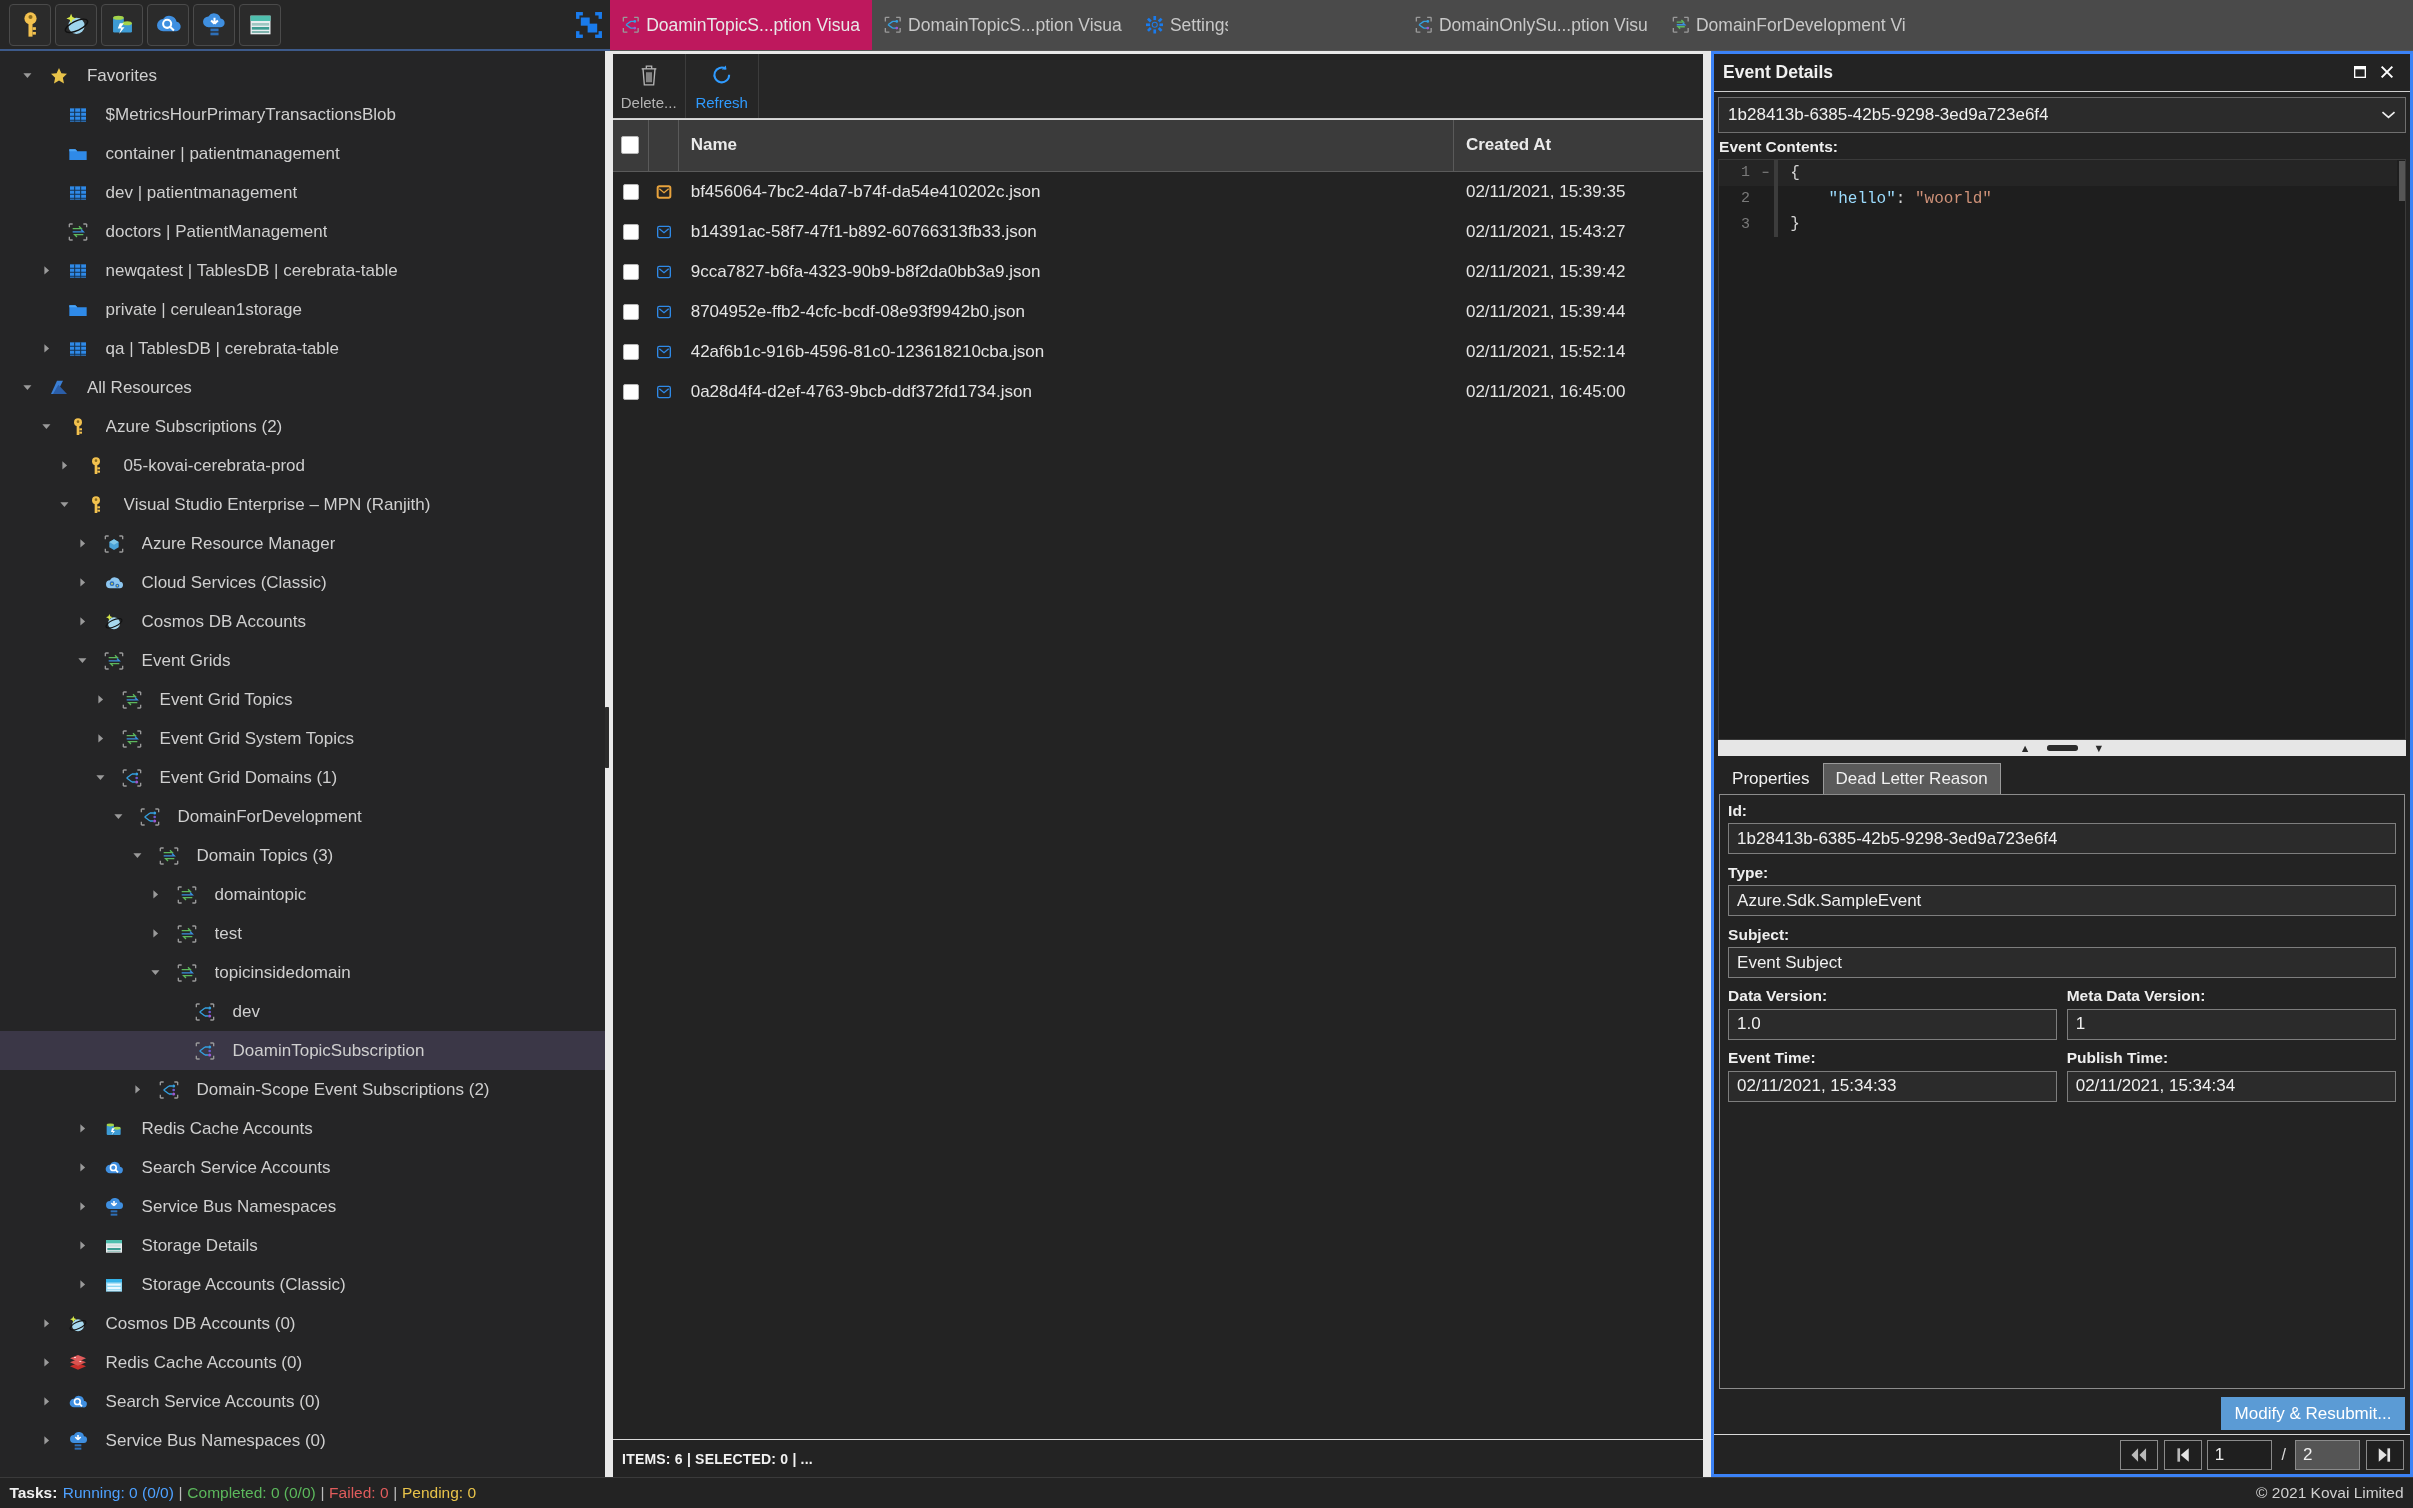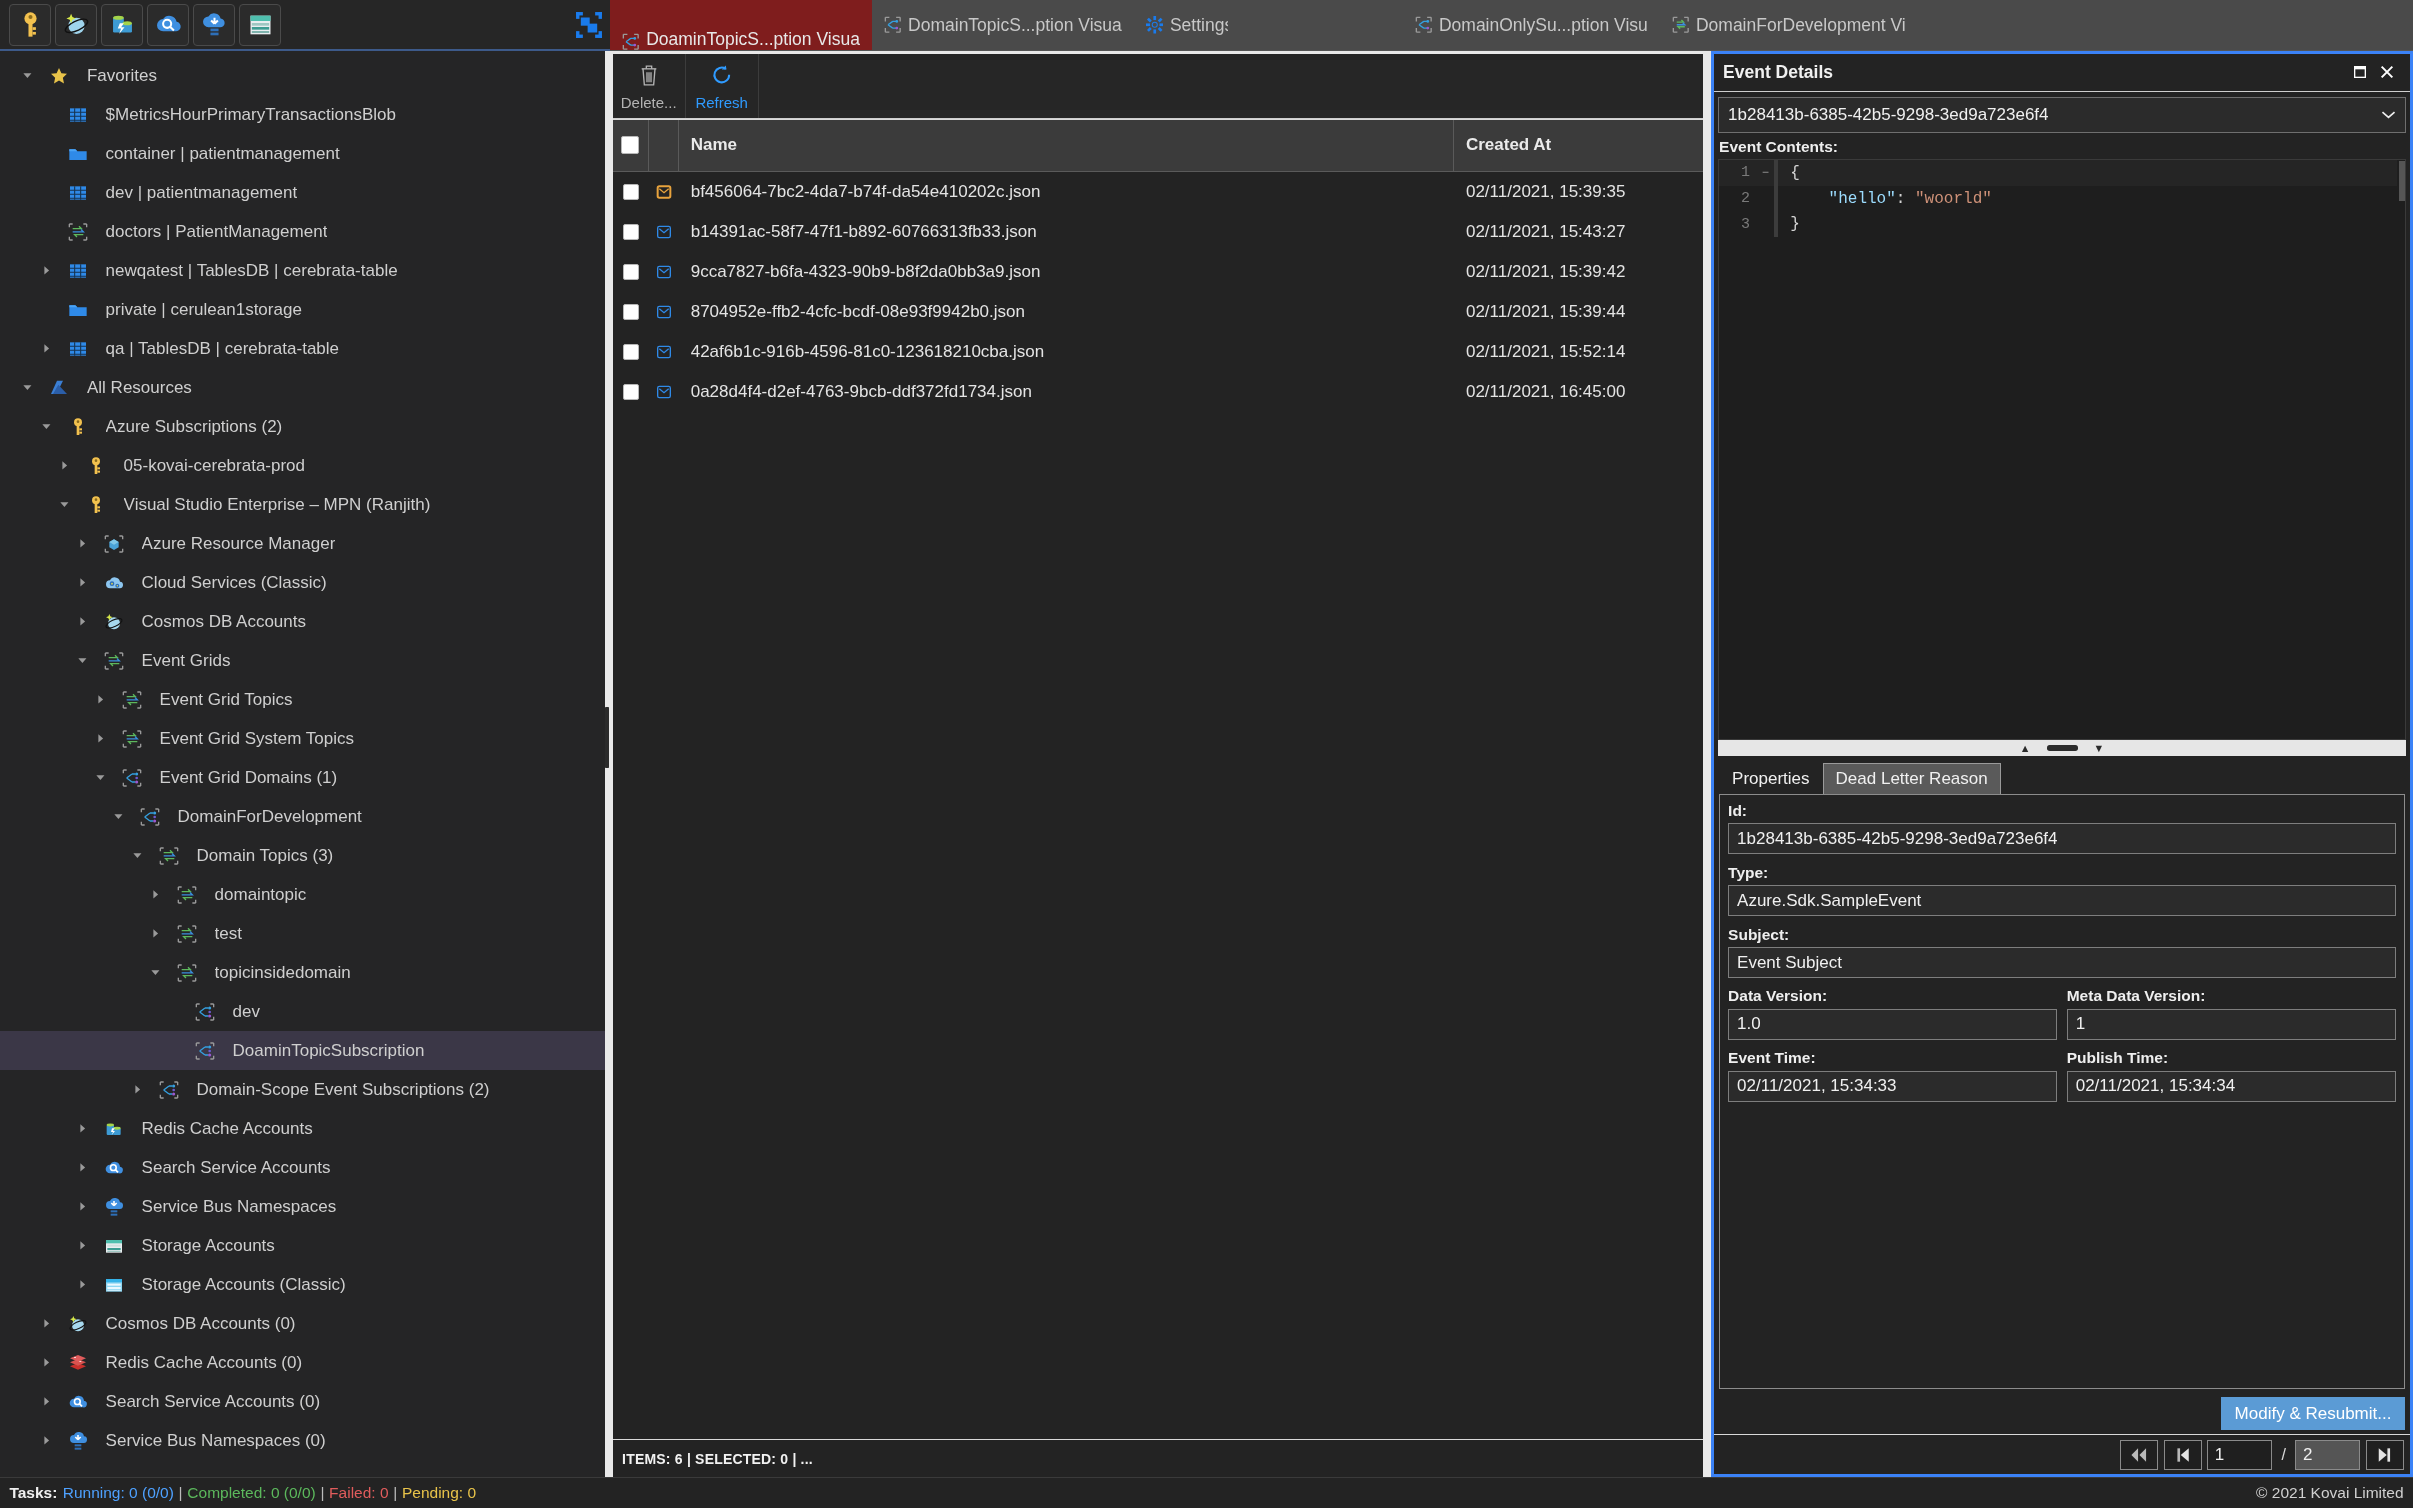--- a/index.html
+++ b/index.html
@@ -27,21 +27,21 @@
 
   .tabstrip{
     flex:1; background:#4a4a4a; display:flex; align-items:stretch;
     overflow:hidden; border-bottom:0.7px solid #555;
   }
   .tab{
     display:flex; align-items:center; gap:6.7px;
     padding:0 12px; color:#c8c8c8; font-size:17.5px; white-space:nowrap;
     max-width:269px; overflow:hidden;
   }
-  .tab.active{ background:#7f1d1d; color:#e8e8e8;align-items:flex-end; }
+  .tab.active{ background:#be185d; color:#e8e8e8; }
   .tab .tlabel{ overflow:hidden; text-overflow:clip; }
 
   
   .body{ flex:1; display:flex; min-height:0; }
 
   
   .sidebar{
     width:610px; background:#252526; overflow:hidden; position:relative;
     flex:0 0 610px; padding-top:5.4px;
   }
@@ -867,21 +867,21 @@
             </span>
             <span class="tico">
               <svg width="20" height="20" viewBox="0 0 30 30">
                 <rect x="3" y="6" width="24" height="19" fill="#e9eef0"></rect>
                 <rect x="3" y="6" width="24" height="5" fill="#4fbfae"></rect>
                 <rect x="5" y="13" width="20" height="3" fill="#cfe0de"></rect>
                 <rect x="5" y="18" width="20" height="3" fill="#3d9c92"></rect>
                 <rect x="5" y="22" width="20" height="2" fill="#9fc7c2"></rect>
               </svg>
             </span>
-            <span class="tlbl">Storage Accounts</span>
+            <span class="tlbl">Storage Details</span>
           </div>
           <div class="trow">
             <span style="width:64px;min-width:64px"></span>
             <span class="twist">
               <svg width="10.8" height="10.8" viewBox="0 0 16 16">
                 <path d="M5 2 L5 14 L12 8 Z" fill="#9a9a9a"></path>
               </svg>
             </span>
             <span class="tico">
               <svg width="20" height="20" viewBox="0 0 30 30">

